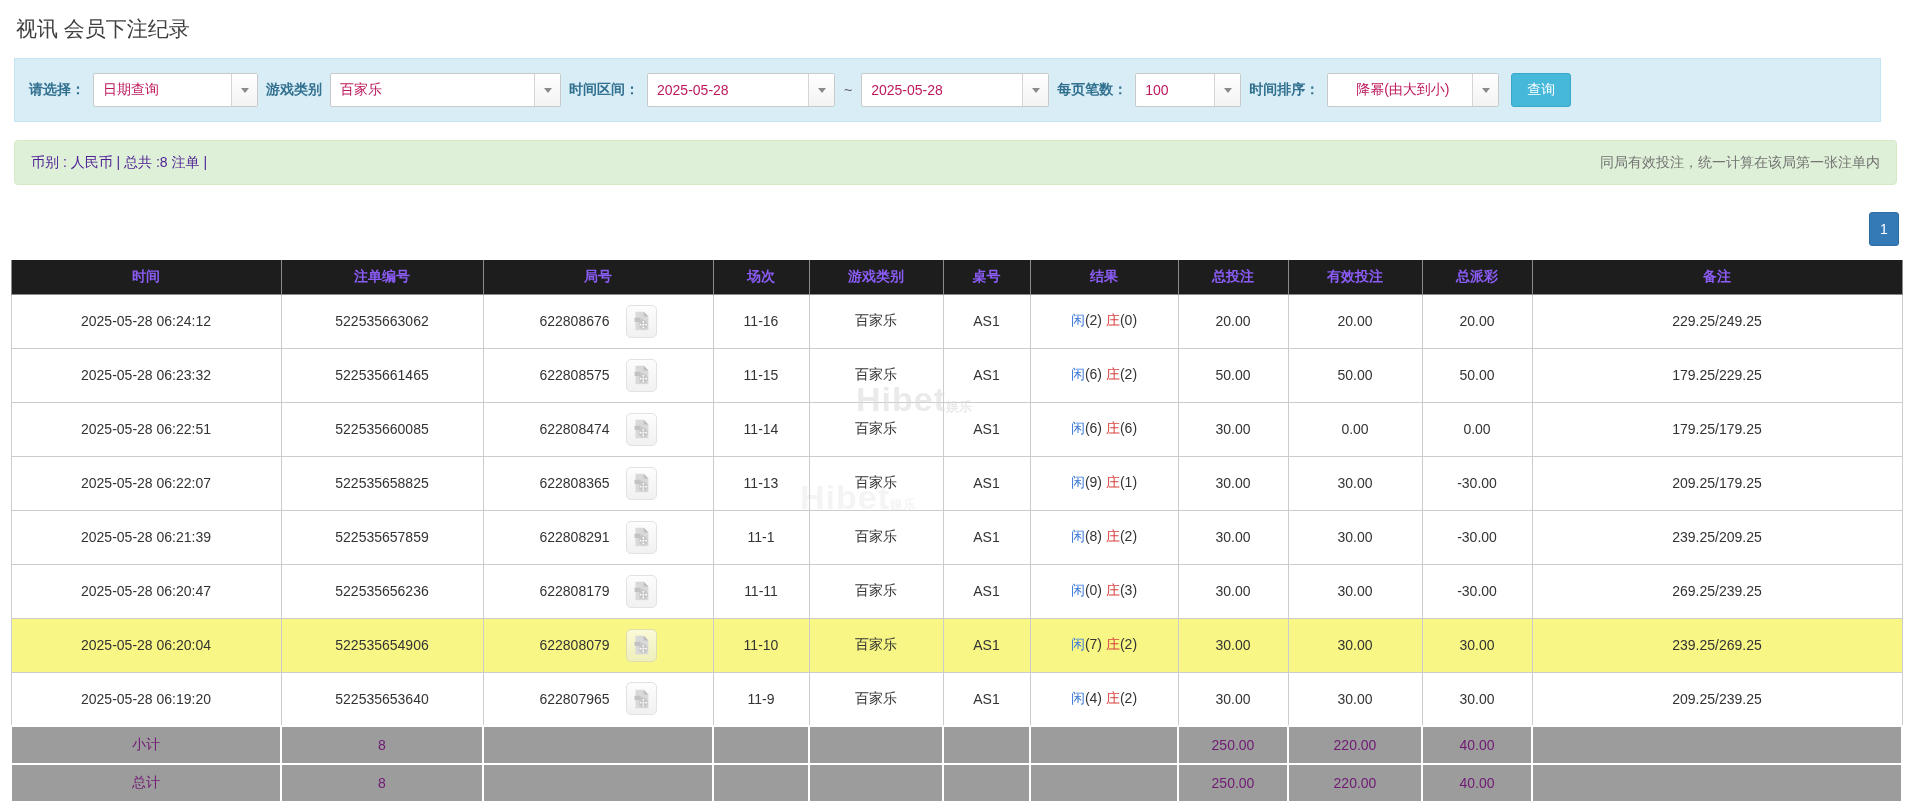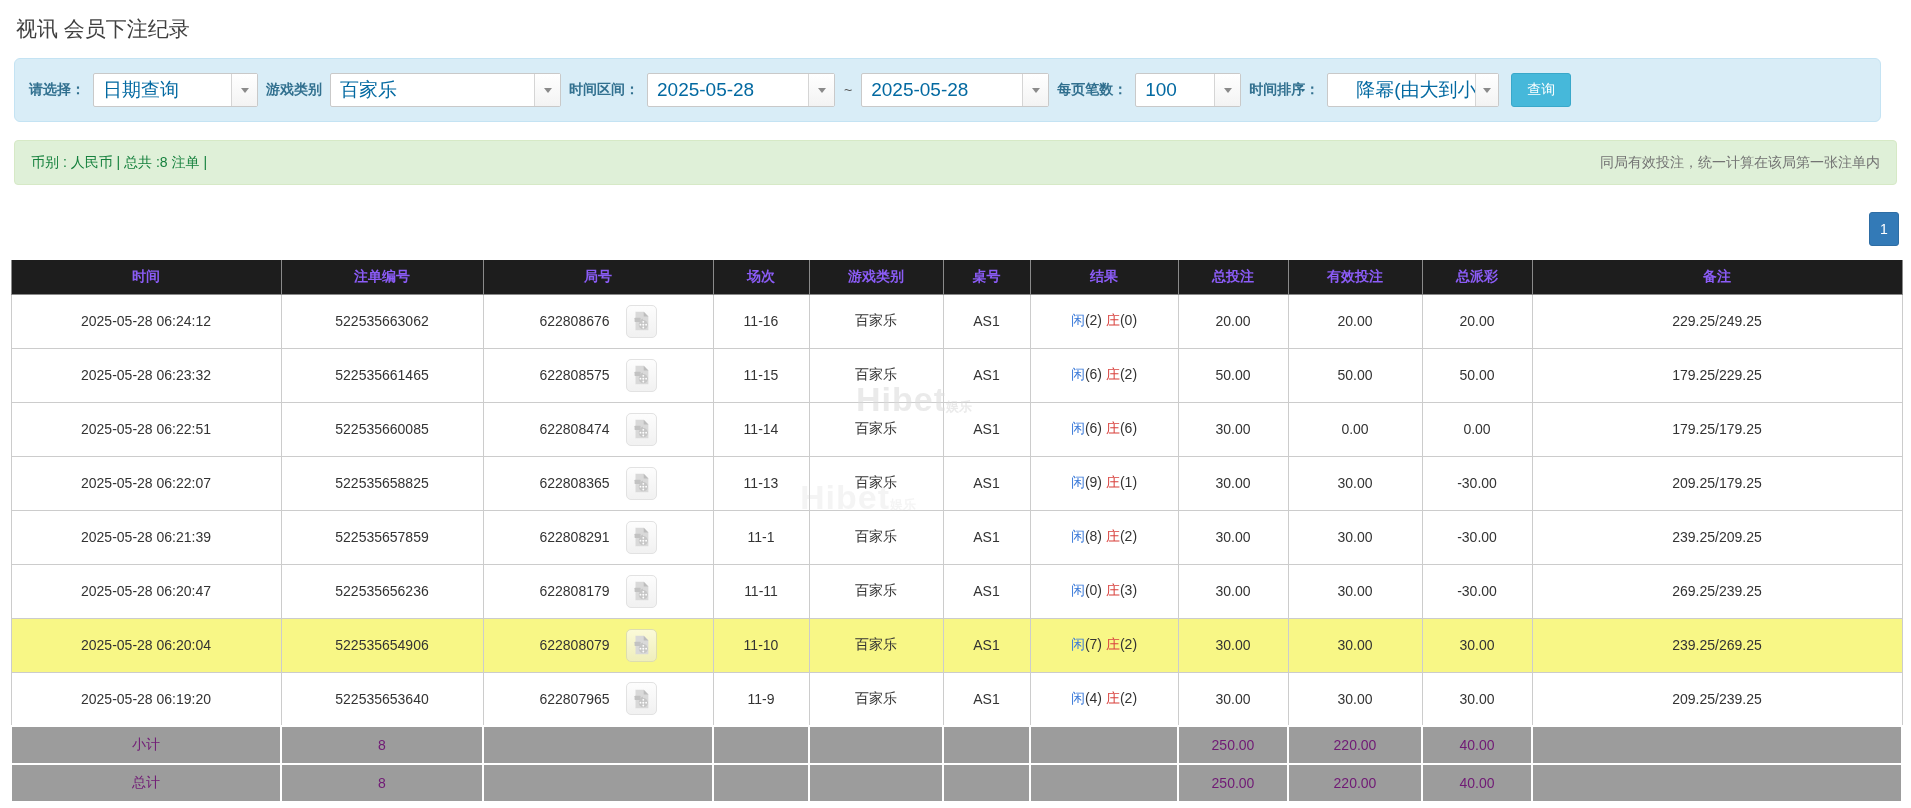--- a/index.html
+++ b/index.html
@@ -3,42 +3,42 @@
 <meta charset="utf-8">
 <style>
   * { box-sizing: border-box; margin: 0; padding: 0; }
   html, body { width: 1911px; height: 808px; background: #fff; overflow: hidden;
     font-family: "Liberation Sans", "DejaVu Sans", sans-serif; }
 
   .page-title { margin: 15px 0 0 16px; font-size: 21px; color: #404040; font-weight: 400; }
 
   
   .filter-panel { margin: 15px 30px 0 14px; height: 64px; background: #d9edf7;
-    border: 1px solid #c4e3f3; border-radius: 6px; display: flex; align-items: center;
+    border: 1px solid #c4e3f3; border-radius: 0; display: flex; align-items: center;
     padding: 0 14px; gap: 8px; }
   .f-label { font-size: 14px; font-weight: bold; color: #31708f; white-space: nowrap; }
   .combo { display: flex; height: 34px; background: #fff; border: 1px solid #c9c9c9;
     border-radius: 2px; align-items: stretch; }
-  .combo .val { display: flex; align-items: center; padding: 0 9px; font-size: 19px;
-    color: #0369a1; flex: 1 1 auto; white-space: nowrap; overflow: hidden; }
+  .combo .val { display: flex; align-items: center; padding: 0 9px; font-size: 14px;
+    color: #be185d; flex: 1 1 auto; white-space: nowrap; overflow: hidden; }
   .combo .arrow-btn { width: 26px; border-left: 1px solid #d5d5d5; background: linear-gradient(#ffffff,#f3f3f3);
     display: flex; align-items: center; justify-content: center; cursor: pointer; }
   .caret { width: 0; height: 0; border-left: 4px solid transparent; border-right: 4px solid transparent;
     border-top: 5px solid #8a8a8a; }
   .w165 { width: 165px; } .w230 { width: 231px; } .w190 { width: 188px; }
   .w105 { width: 106px; } .w170 { width: 172px; padding-left: 19px; }
   .tilde { font-size: 14px; color: #555; padding: 0 1px; }
   .search-btn { height: 34px; padding: 0 15px; background: #46b8da; border: 1px solid #39a8ca;
     border-radius: 3px; color: #fff; font-size: 14px; cursor: pointer; margin-left: 4px; }
 
   
   .summary-bar { margin: 18px 14px 0 14px; height: 45px; background: #dff0d8;
     border: 1px solid #d6e9c6; border-radius: 4px; display: flex; align-items: center;
     justify-content: space-between; padding: 0 16px; font-size: 14px; }
-  .summary-left { color: #15803d; }
+  .summary-left { color: #4c1d95; }
   .summary-right { color: #737373; }
 
   
   .pagination { margin: 27px 12px 0 0; display: flex; justify-content: flex-end; }
   .page-btn { min-width: 30px; height: 34px; background: #337ab7; border: 1px solid #2e6da4;
     border-radius: 3px; color: #fff; font-size: 14px; display: flex; align-items: center;
     justify-content: center; cursor: pointer; }
 
   
   .tbl-wrap { position: relative; margin: 14px 10px 0 10px; }

